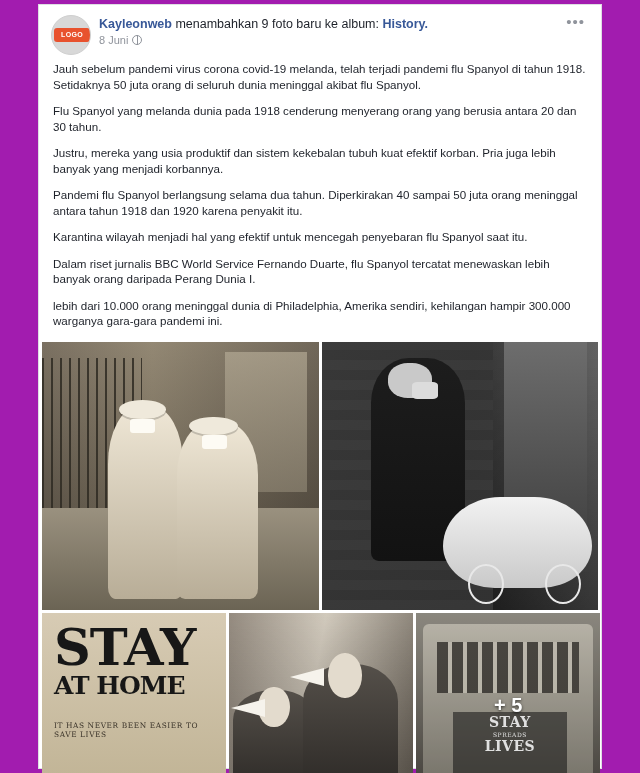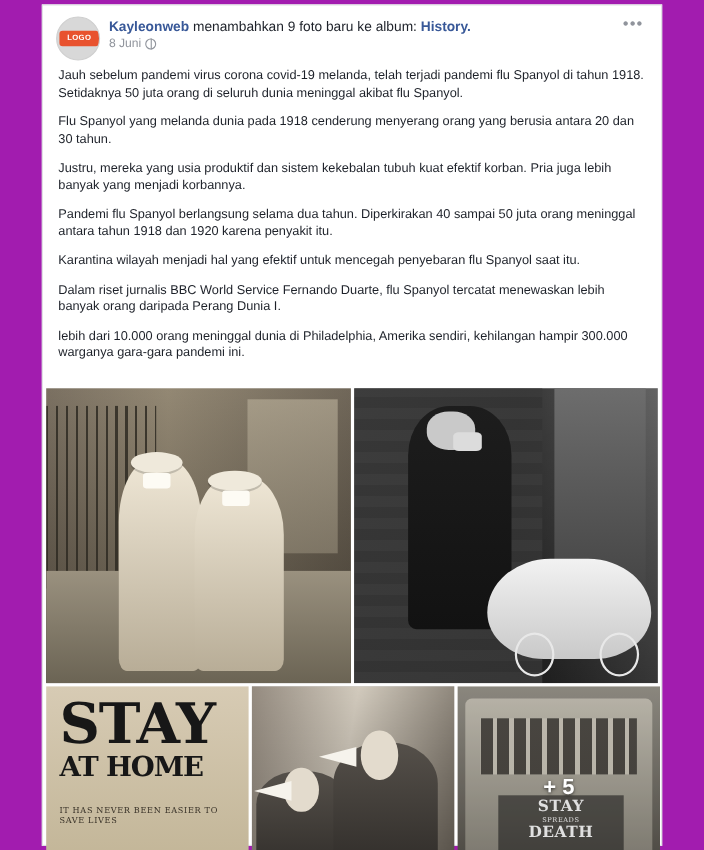--- a/index.html
+++ b/index.html
@@ -107,21 +107,21 @@
     color: #90949c;
     font-size: 15px;
     letter-spacing: 1px;
     padding: 0 4px;
     cursor: pointer;
     line-height: 14px;
   }
 
   
   .post-body {
-    padding: 2px 14px 20px 14px;
+    padding: 2px 14px 9px 14px;
   }
   .post-body p {
     margin: 0 0 11px 0;
     font-size: 11.6px;
     line-height: 15.5px;
     color: #1d2129;
     text-align: left;
   }
   .post-body p:last-child { margin-bottom: 4px; }
 
@@ -400,21 +400,21 @@
           <div class="cone2"></div>
         </div>
 
         <div class="photo p5">
           <div class="tram">
             <div class="windows"></div>
           </div>
           <div class="signboard">
             <div class="s1">STAY</div>
             <div class="s2">SPREADS</div>
-            <div class="s3">DEATH</div>
+            <div class="s3">LIVES</div>
           </div>
           <div class="overlay-count">+ 5</div>
         </div>
 
       </div>
     </div>
 
   </div>
 </div>
 

